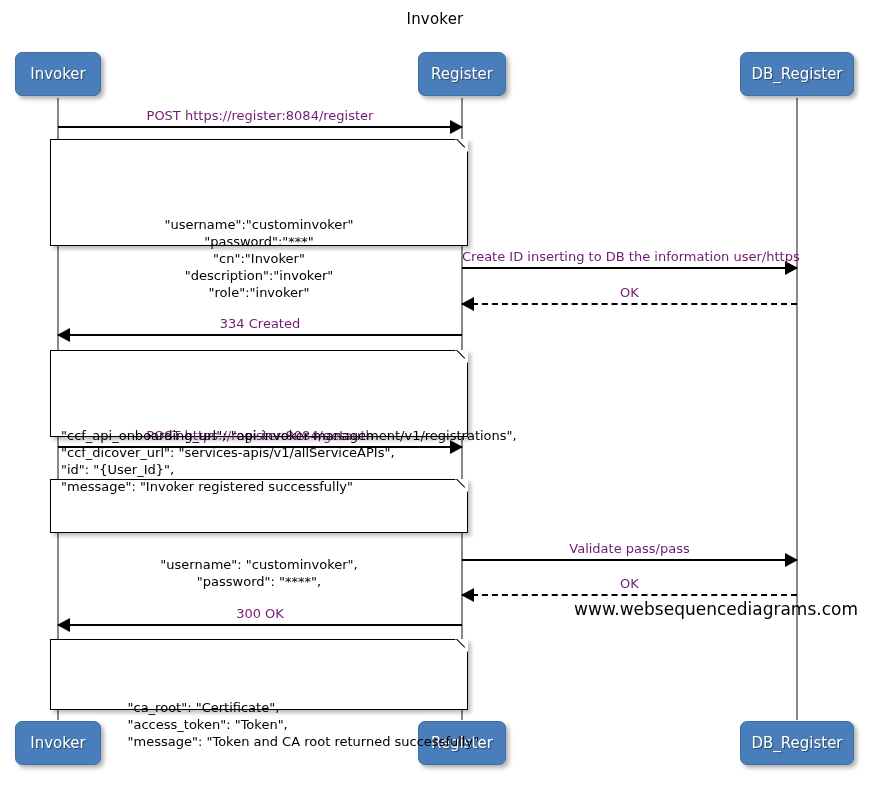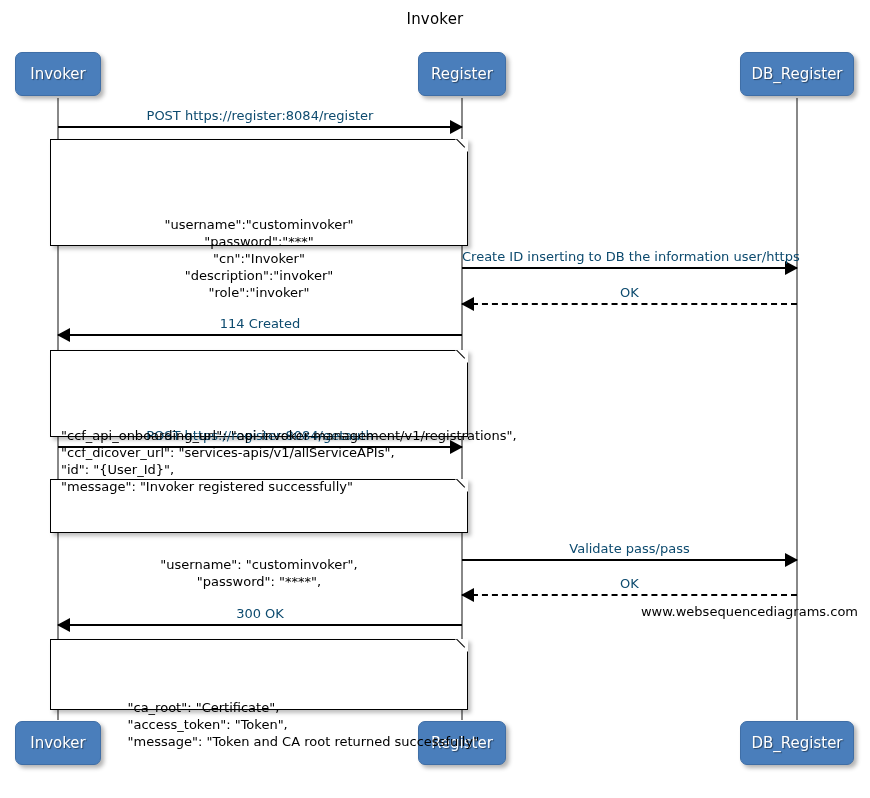--- a/index.html
+++ b/index.html
@@ -87,21 +87,21 @@
     left: -1px;
     border-right: 13px solid #000000;
   }
   .msg .label {
     position: absolute;
     left: 0;
     width: 100%;
     bottom: 5px;
     text-align: center;
     font-size: 13px;
-    color: #0c4a6e;
+    color: #701a75;
     white-space: nowrap;
   }
   
   .note {
     position: absolute;
     box-sizing: border-box;
     background: #ffffff;
     border: 1px solid #000000;
     box-shadow: 3px 3px 4px rgba(0,0,0,0.26);
     font-size: 13px;
@@ -149,21 +149,21 @@
     display: inline-block;
     width: 100%;
     padding-left: 50px;
     box-sizing: border-box;
   }
   
   .footer {
     position: absolute;
     right: 12px;
     bottom: 8px;
-    font-size: 13px;
+    font-size: 17px;
     color: #000000;
     white-space: nowrap;
   }
 </style>
 </head>
 <body>
 
 <div id="diagram">
 
   <div class="diagram-title">Invoker</div>
@@ -216,21 +216,21 @@
 
   <div class="msg to-left dashed" style="left:462px; top:303px; width:335px;">
     <div class="line"></div>
     <div class="head"></div>
     <div class="label">OK</div>
   </div>
 
   <div class="msg to-left" style="left:58px; top:334px; width:404px;">
     <div class="line"></div>
     <div class="head"></div>
-    <div class="label">114 Created</div>
+    <div class="label">334 Created</div>
   </div>
 
   <div class="note left" style="left:50px; top:350px; width:418px; height:87px;">
     <div class="fold"></div>
     <div class="fold-edge"></div>
     <div class="note-body">"ccf_api_onboarding_url": "api-invoker-management/v1/registrations",
 "ccf_dicover_url": "services-apis/v1/allServiceAPIs",
 "id": "{User_Id}",
 "message": "Invoker registered successfully"</div>
   </div>

